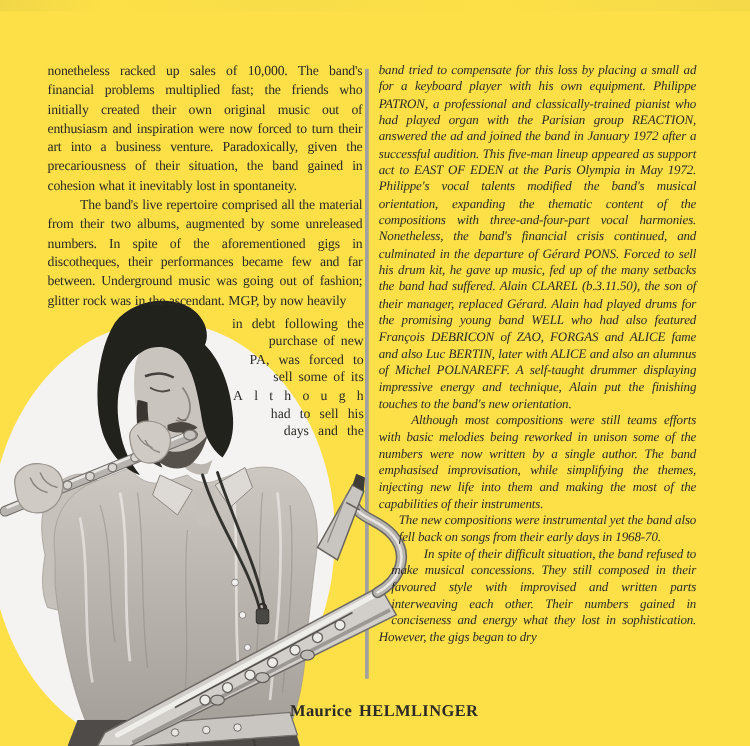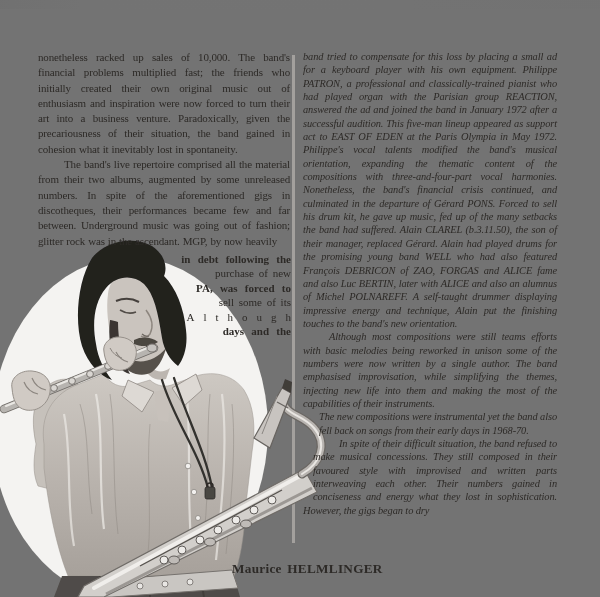--- a/index.html
+++ b/index.html
@@ -1,19 +1,19 @@
 <!DOCTYPE html>
 <html><head>
 <meta charset="utf-8">
 <style>
   html,body{margin:0;padding:0;}
   .page{
     position:relative;
     width:600px;height:597px;
-    background:#737373;
+    background:#fde047;
     overflow:hidden;
     font-family:"Liberation Serif","DejaVu Serif",serif;
     color:#2d2a27;
   }
   .scan-edge{
     position:absolute;top:0;left:0;right:0;height:9px;
     background:linear-gradient(90deg, rgba(80,80,80,.12), rgba(255,255,255,0) 14%,
       rgba(120,120,120,.06) 38%, rgba(255,255,255,0) 66%, rgba(100,100,100,.09) 96%);
     opacity:.55;pointer-events:none;
   }
@@ -35,21 +35,21 @@
   }
   .col-left p,.col-right p{margin:0;padding:0;}
   .ind{text-indent:26px;}
   .ind-sm{text-indent:20px;}
   .intrude{float:left;clear:left;}
   .wrapblock{
     position:absolute;left:150px;top:252px;width:141px;z-index:2;
     font-size:11px;line-height:14.4px;text-align:right;
   }
   .wrapblock div{word-spacing:2px;}
-  .ws-wide{word-spacing:4.5px !important;font-weight:bold;}
+  .ws-wide{word-spacing:4.5px !important;}
   .ls-eq{letter-spacing:6px;margin-right:-6px;}
   .ls-mau{letter-spacing:9px;margin-right:-9px;}
   .ls-helm{font-weight:bold;letter-spacing:2.6px;margin-right:-2.6px;font-size:11.4px;}
   .caption{
     position:absolute;left:232px;top:561px;z-index:3;
     font-size:13.2px;font-weight:bold;letter-spacing:.3px;word-spacing:2px;
   }
 </style>
 </head>
 <body>
@@ -179,20 +179,21 @@
     <p>nonetheless racked up sales of 10,000. The band's financial problems multiplied fast; the friends who initially created their own original music out of enthusiasm and inspiration were now forced to turn their art into a business venture. Paradoxically, given the precariousness of their situation, the band gained in cohesion what it inevitably lost in spontaneity.</p>
     <p class="ind">The band's live repertoire comprised all the material from their two albums, augmented by some unreleased numbers. In spite of the aforementioned gigs in discotheques, their performances became few and far between. Underground music was going out of fashion; glitter rock was in the ascendant. MGP, by now heavily</p>
   </div>
 
   <div class="wrapblock">
     <div class="ws-wide">in debt following the</div>
     <div>purchase of new</div>
     <div class="ws-wide">PA, was forced to</div>
     <div>sell some of its</div>
     <div class="ls-mau">Although</div>
+    <div class="ws-wide">had to sell his</div>
     <div class="ws-wide">days and the</div>
   </div>
 
   <div class="col-right">
     <p>band tried to compensate for this loss by placing a small ad for a keyboard player with his own equipment. Philippe PATRON, a professional and classically-trained pianist who had played organ with the Parisian group REACTION, answered the ad and joined the band in January 1972 after a successful audition. This five-man lineup appeared as support act to EAST OF EDEN at the Paris Olympia in May 1972. Philippe's vocal talents modified the band's musical orientation, expanding the thematic content of the compositions with three-and-four-part vocal harmonies. Nonetheless, the band's financial crisis continued, and culminated in the departure of Gérard PONS. Forced to sell his drum kit, he gave up music, fed up of the many setbacks the band had suffered. Alain CLAREL (b.3.11.50), the son of their manager, replaced Gérard. Alain had played drums for the promising young band WELL who had also featured François DEBRICON of ZAO, FORGAS and ALICE fame and also Luc BERTIN, later with ALICE and also an alumnus of Michel POLNAREFF. A self-taught drummer displaying impressive energy and technique, Alain put the finishing touches to the band's new orientation.</p>
     <p class="ind">Although most compositions were still teams efforts with basic melodies being reworked in unison some of the numbers were now written by a single author. The band emphasised improvisation, while simplifying the themes, injecting new life into them and making the most of the capabilities of their instruments.</p>
     <p>
       <span class="intrude" style="width:16px;height:40px"></span>
       <span>The new compositions were instrumental yet the band also fell back on songs from their early days in 1968-70.</span>
     </p>

